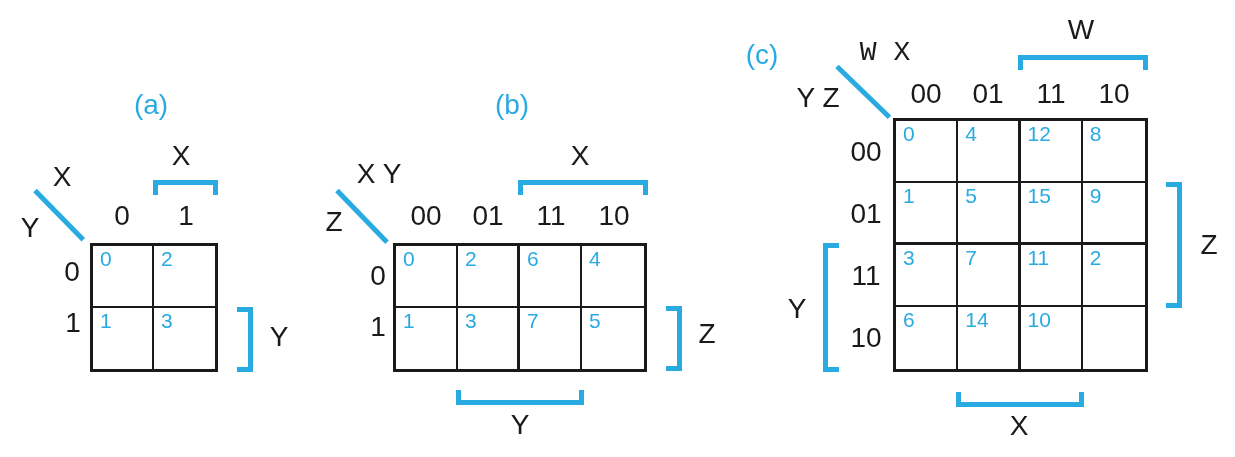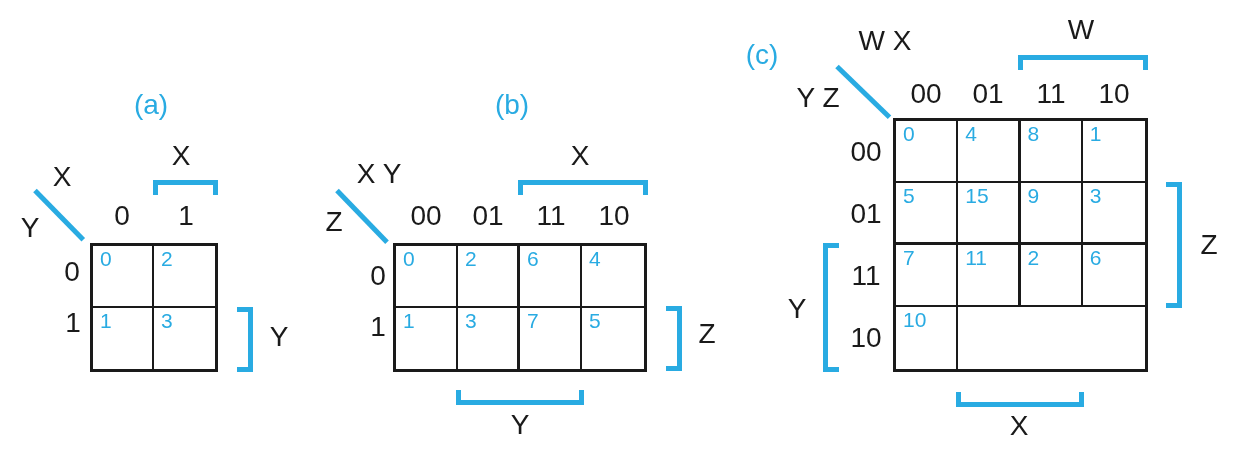--- a/index.html
+++ b/index.html
@@ -73,21 +73,21 @@
   #b-col-3           { left:584px; top:202px; width:60px; }
   #b-row-0           { left:363px; top:262px; width:30px; }
   #b-row-1           { left:363px; top:313px; width:30px; }
   #b-brkt-right      { left:666px; top:306px; width:16px;  height:65px; }
   #b-brkt-right-lbl  { left:692px; top:320px; width:30px; }
   #b-brkt-bottom     { left:456px; top:390px; width:128px; height:15px; }
   #b-brkt-bottom-lbl { left:505px; top:411px; width:30px; }
 
   
   #c-title           { left:732px;  top:41px;  width:60px; }
-  #c-corner-top      { left:850px;  top:27px;  width:70px; }
+  #c-corner-top      { left:850px;  top:39px;  width:70px;font-family:Liberation Mono, monospace; }
   #c-corner-side     { left:783px;  top:84px;  width:70px; }
   #c-diag            { left:837px;  top:64px;  width:73px; transform:rotate(44deg); }
   #c-brkt-top        { left:1018px; top:55px;  width:130px; height:15px; }
   #c-brkt-top-lbl    { left:1066px; top:16px;  width:30px; }
   #c-col-0           { left:896px;  top:80px;  width:60px; }
   #c-col-1           { left:958px;  top:80px;  width:60px; }
   #c-col-2           { left:1021px; top:80px;  width:60px; }
   #c-col-3           { left:1084px; top:80px;  width:60px; }
   #c-row-0           { left:846px;  top:138px; width:40px; }
   #c-row-1           { left:846px;  top:200px; width:40px; }
@@ -206,20 +206,23 @@
     <div class="lbl" id="c-row-3">10</div>
 
     <div class="kgrid" id="grid-c">
       <div>
           <span class="num">0</span>
         </div>
       <div>
           <span class="num">4</span>
         </div>
       <div>
+          <span class="num">12</span>
+        </div>
+      <div>
           <span class="num">8</span>
         </div>
       <div>
           <span class="num">1</span>
         </div>
       <div>
           <span class="num">5</span>
         </div>
       <div>
           <span class="num">15</span>
@@ -234,20 +237,23 @@
           <span class="num">7</span>
         </div>
       <div>
           <span class="num">11</span>
         </div>
       <div>
           <span class="num">2</span>
         </div>
       <div>
           <span class="num">6</span>
+        </div>
+      <div>
+          <span class="num">14</span>
         </div>
       <div>
           <span class="num">10</span>
         </div>
     </div>
 
     <div class="brkt left" id="c-brkt-left"></div>
     <div class="lbl" id="c-brkt-left-lbl">Y</div>
     <div class="brkt right" id="c-brkt-right"></div>
     <div class="lbl" id="c-brkt-right-lbl">Z</div>

